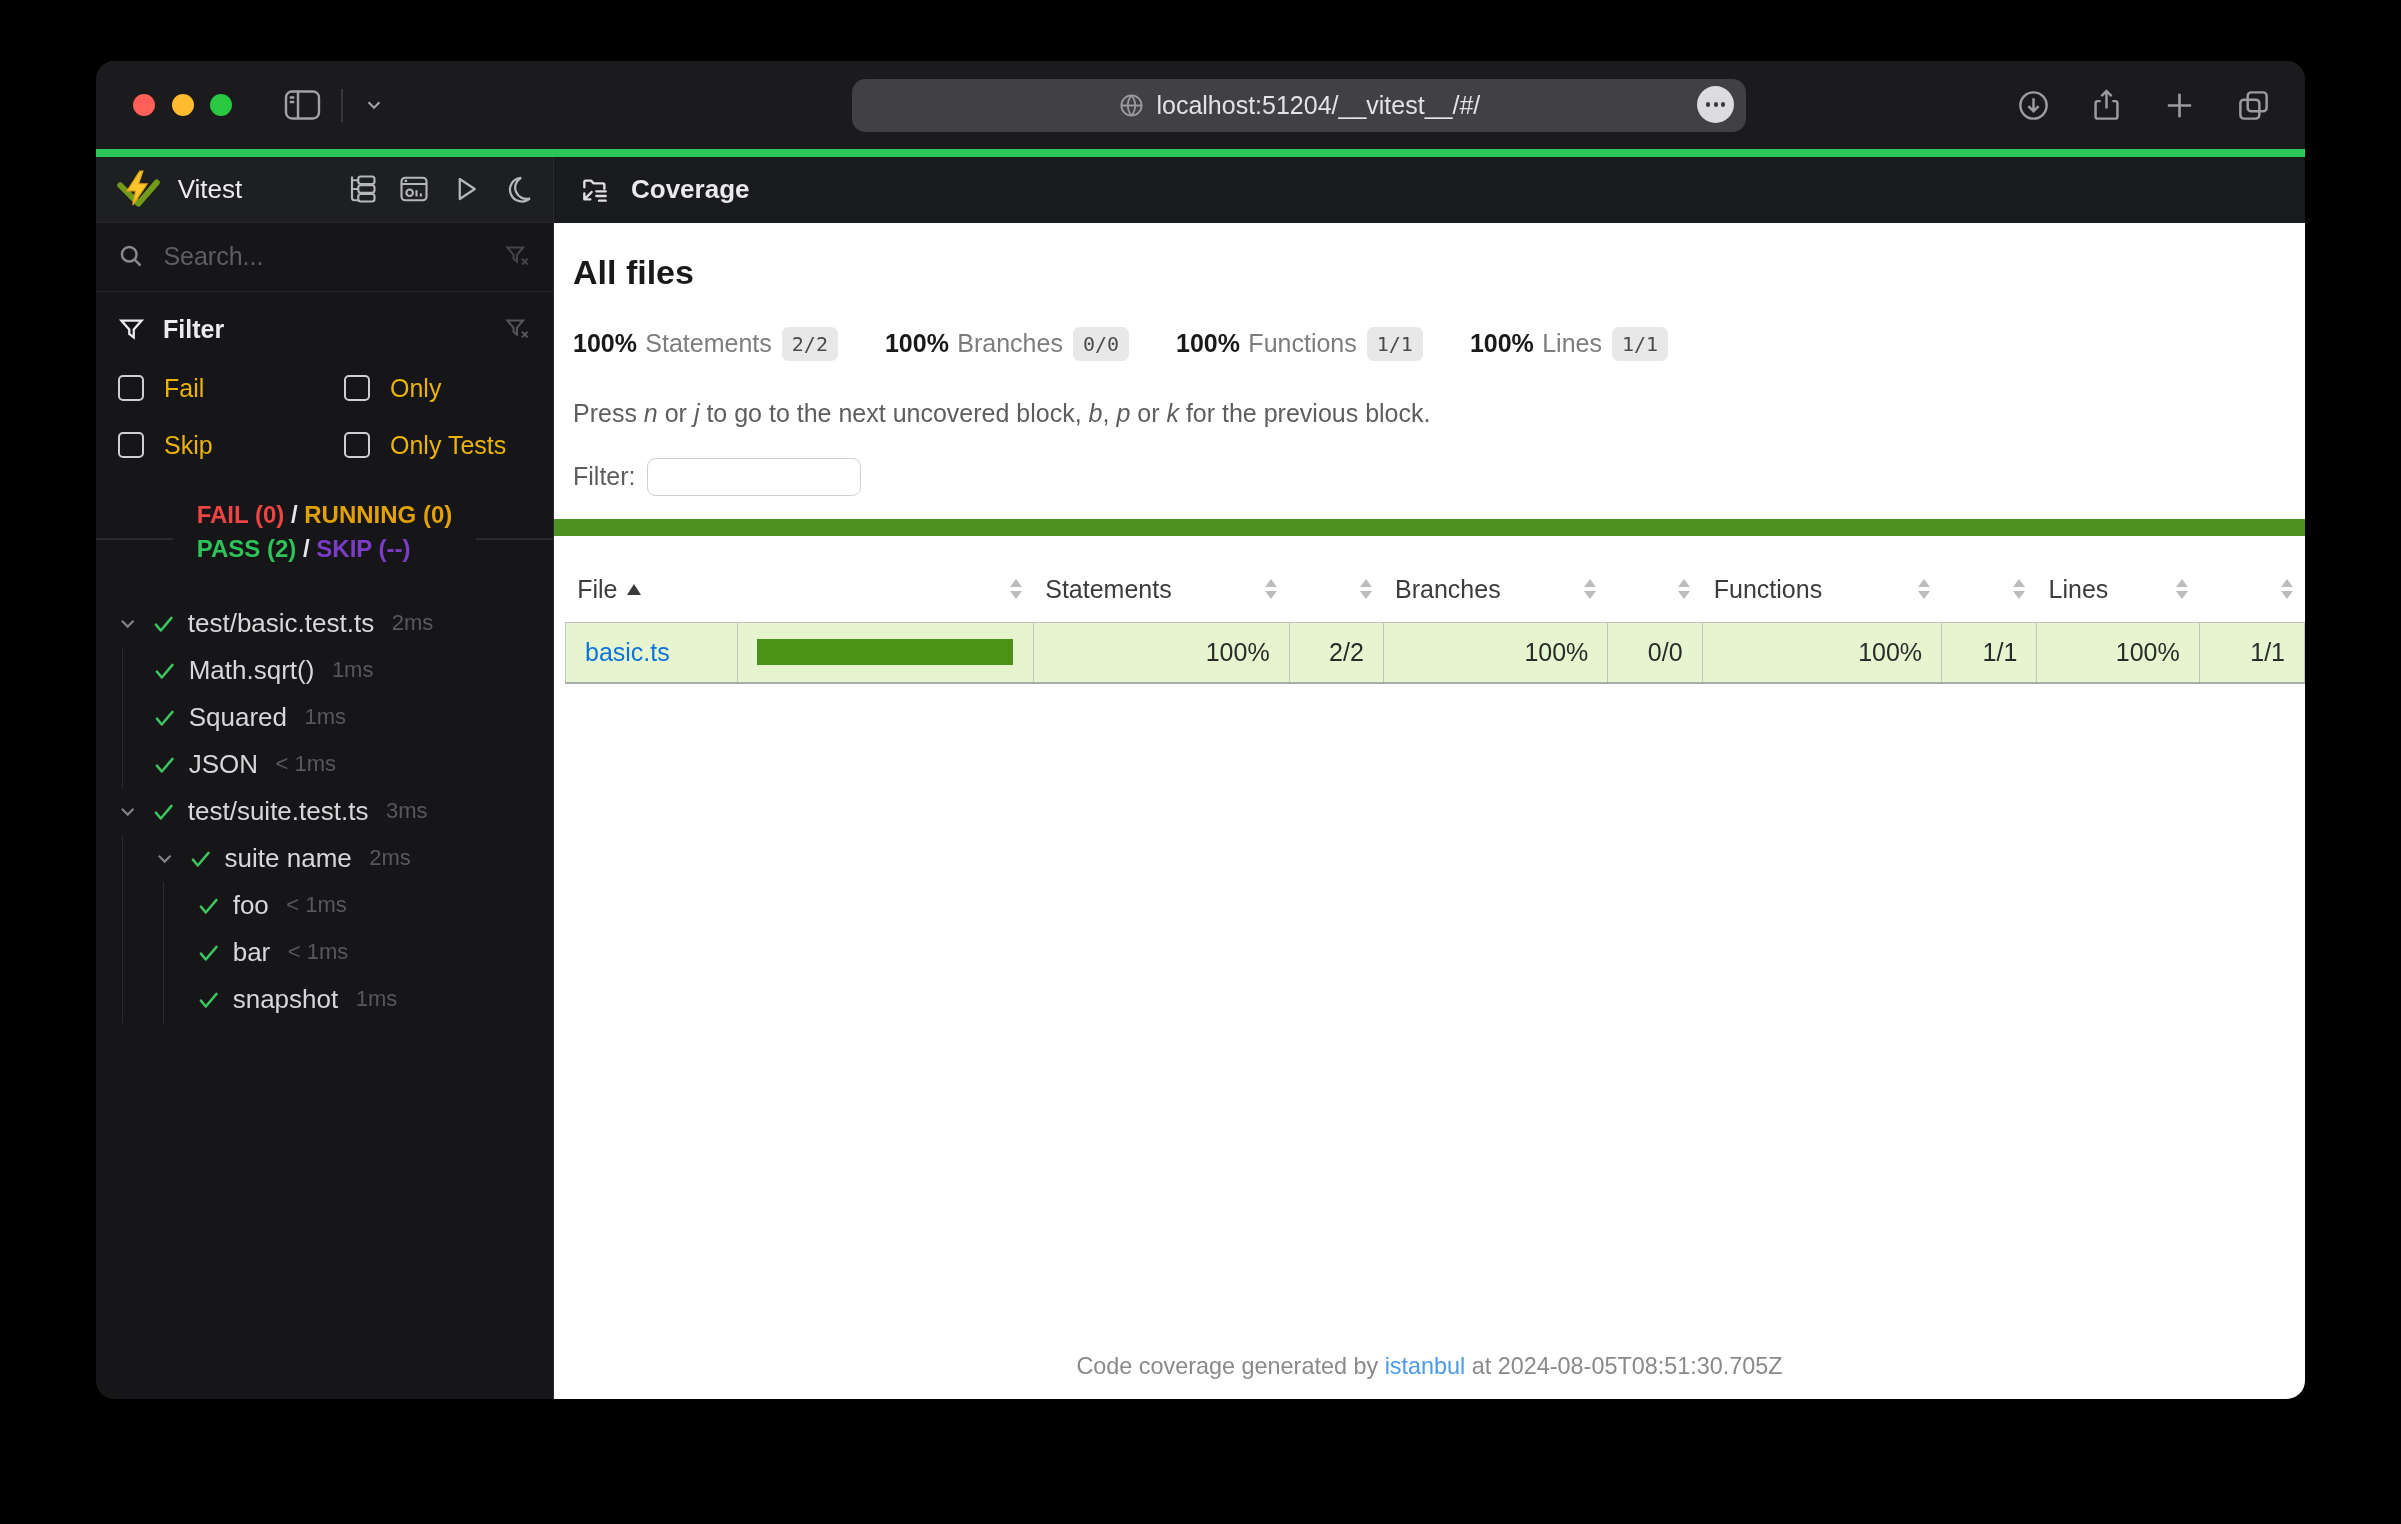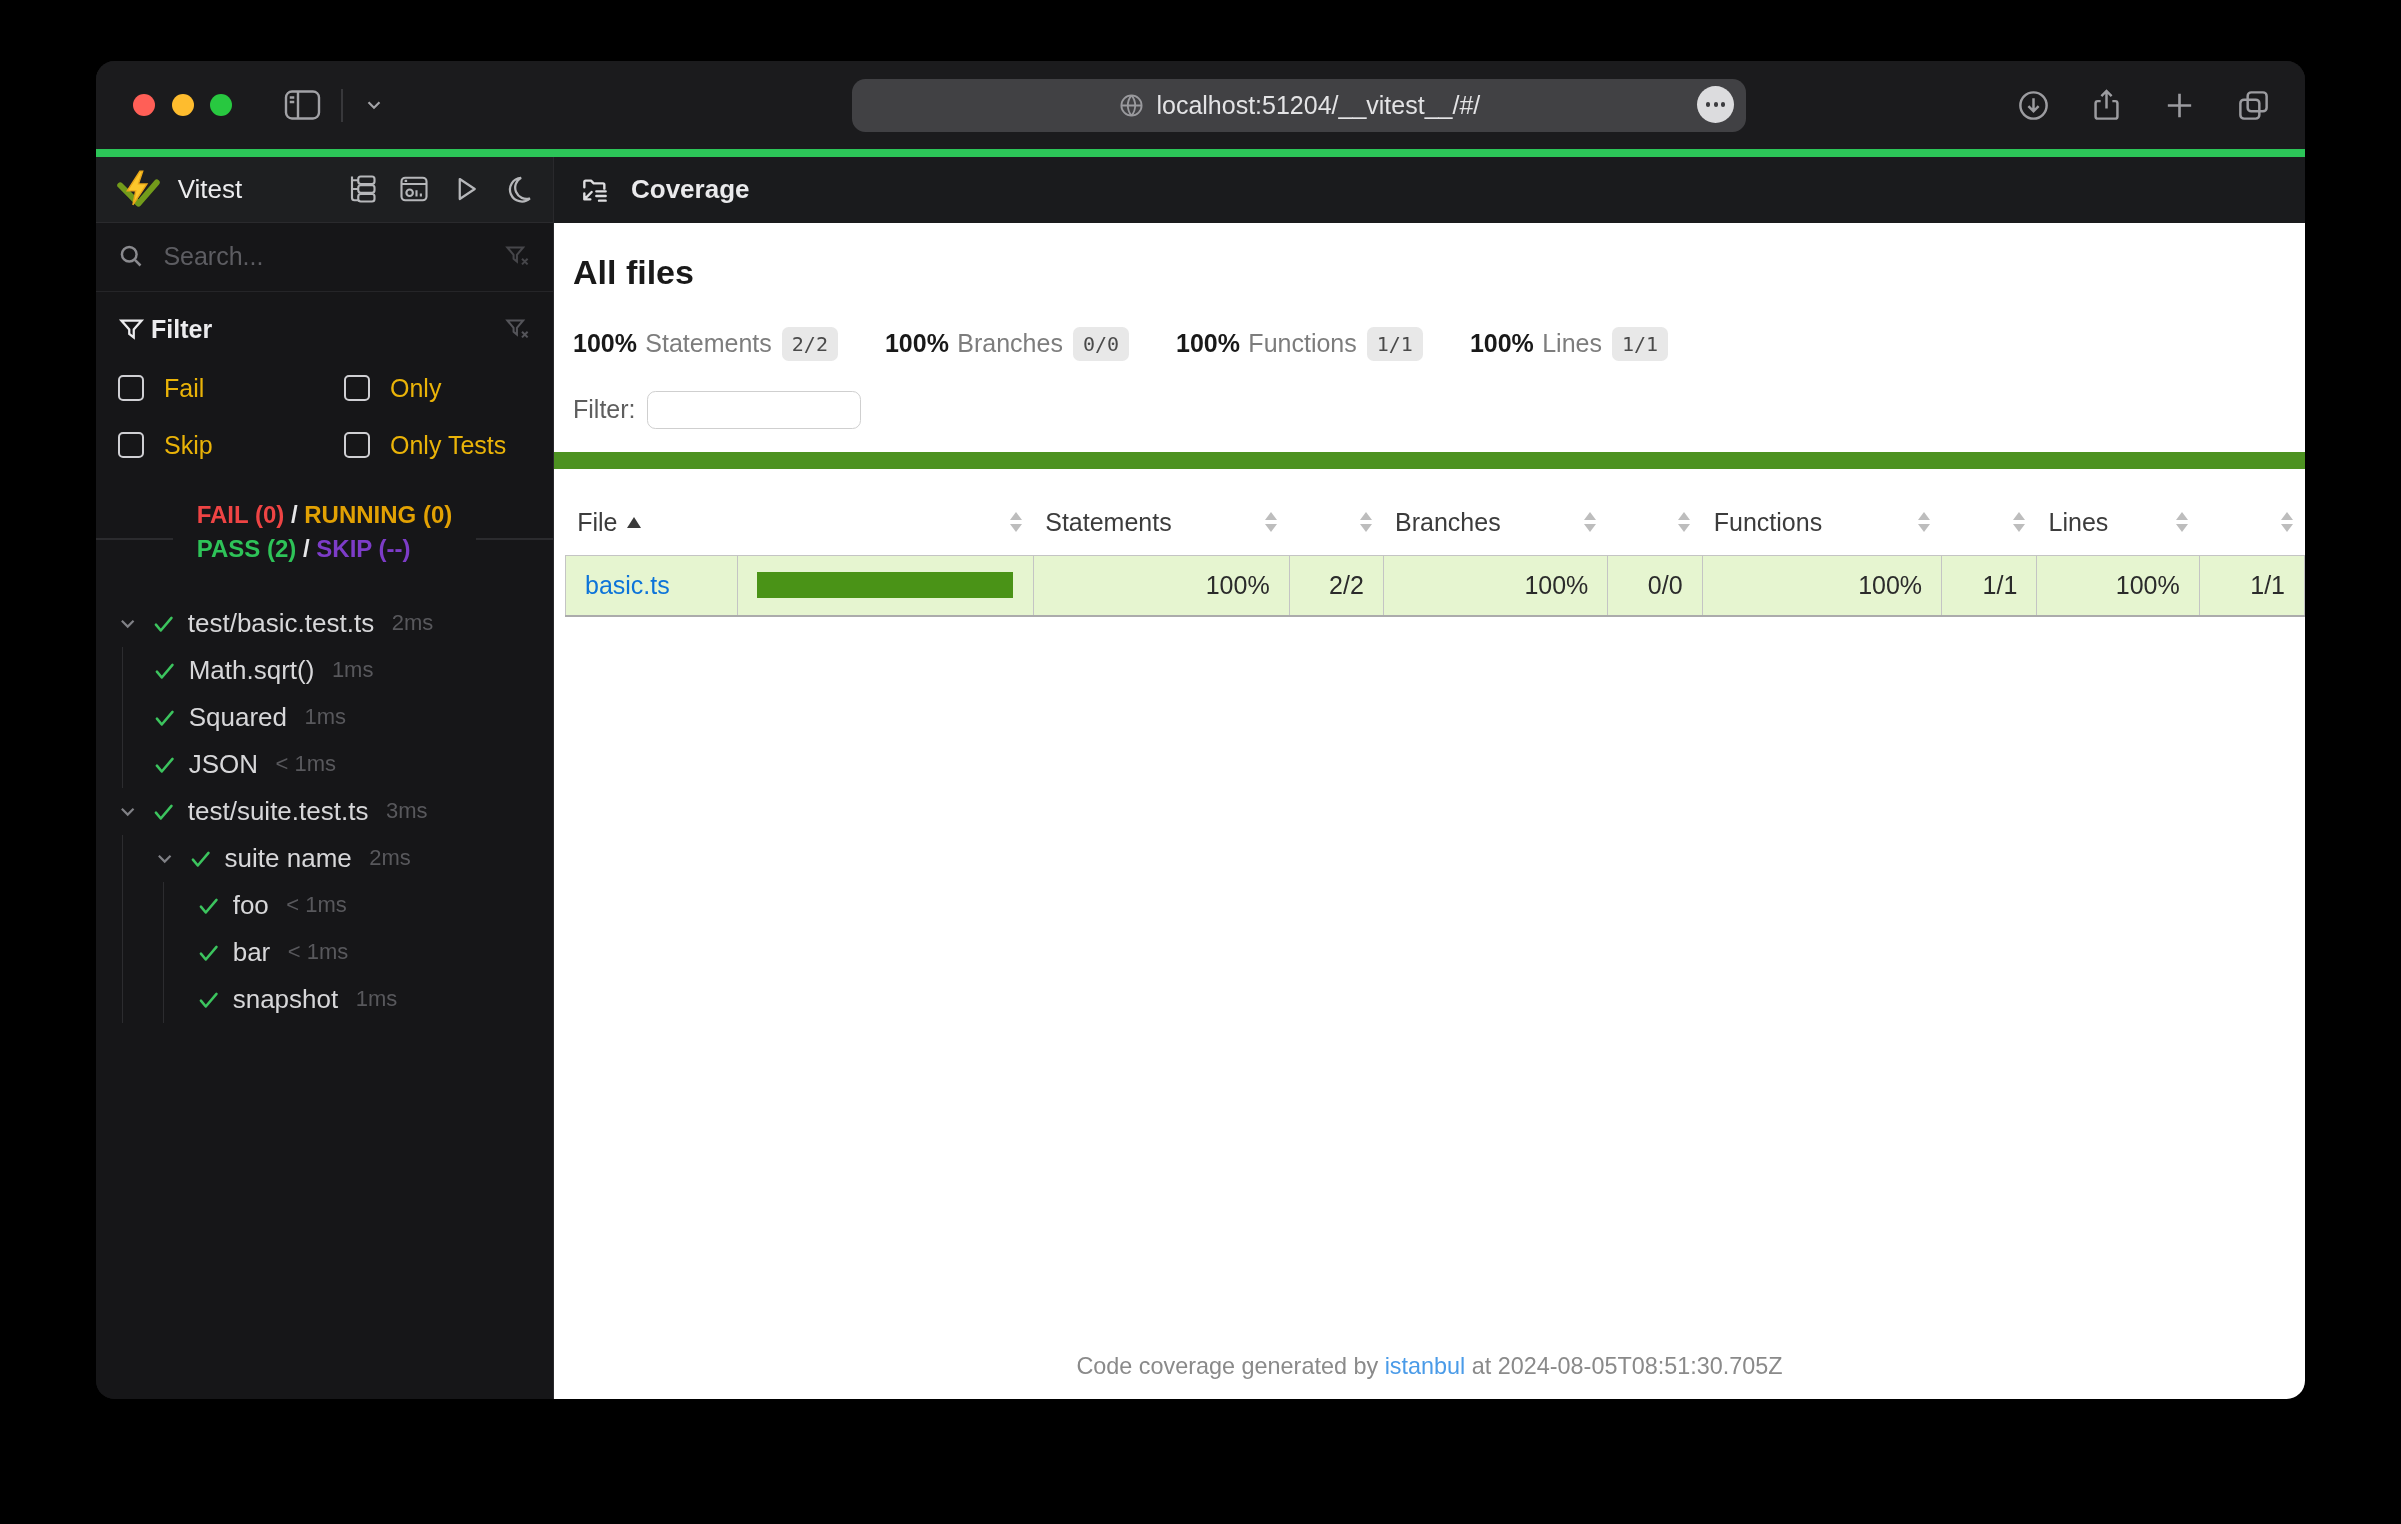--- a/index.html
+++ b/index.html
@@ -40,21 +40,21 @@
                display:flex; align-items:center; padding:0 20px; flex:none; }
   .sb-title { font-size:26px; color:#ececee; margin-left:16.7px; }
   .sb-actions { margin-left:auto; display:flex; align-items:center; gap:22px; color:#b6b7ba; }
   .search-row { height:69px; display:flex; align-items:center; padding:0 22px;
                 border-bottom:0.8px solid #252528; flex:none; }
   .search-ph { font-size:25px; color:#5d5d62; margin-left:18.4px; }
   .icon-dim { margin-left:auto; color:#46464a; }
 
   .filter-sec { padding:23.4px 22px 0; flex:none; }
   .filter-head { display:flex; align-items:center; color:#ececee; font-weight:bold; font-size:25px; }
-  .filter-head .flabel { margin-left:6px; }
+  .filter-head .flabel { margin-left:18px; }
   .cb-grid { display:grid; grid-template-columns:226px 1fr; row-gap:28px; margin-top:30px;
              font-size:25px; color:#eab308; }
   .cb { display:flex; align-items:center; gap:20px; cursor:default; }
   .cbx { width:26px; height:26px; border:2.5px solid #cfcfd3; border-radius:5px; flex:none; }
 
   
   .status-wrap { margin-top:38px; position:relative; height:80px; flex:none;
                  display:flex; justify-content:center; }
   .status-wrap::before { content:""; position:absolute; left:0; right:0; top:50%;
                  height:1.7px; background:#2b2b2e; }
@@ -426,20 +426,23 @@
             <span class="slabel">Functions</span>
             <span class="badge">1/1</span>
           </span>
           <span class="stat">
             <span class="pct">100%</span>
             <span class="slabel">Lines</span>
             <span class="badge">1/1</span>
           </span>
         </div>
 
+        <div class="hint">
+          <span>Press </span><span class="it">n</span><span> or </span><span class="it">j</span><span> to go to the next uncovered block, </span><span class="it">b</span><span>, </span><span class="it">p</span><span> or </span><span class="it">k</span><span> for the previous block.</span>
+        </div>
 
         <div class="filter-row">
           <span>Filter:</span>
           <input class="filter-input" value="" style="">
         </div>
 
         <div class="banner"></div>
 
         <table class="cov">
           <colgroup>

